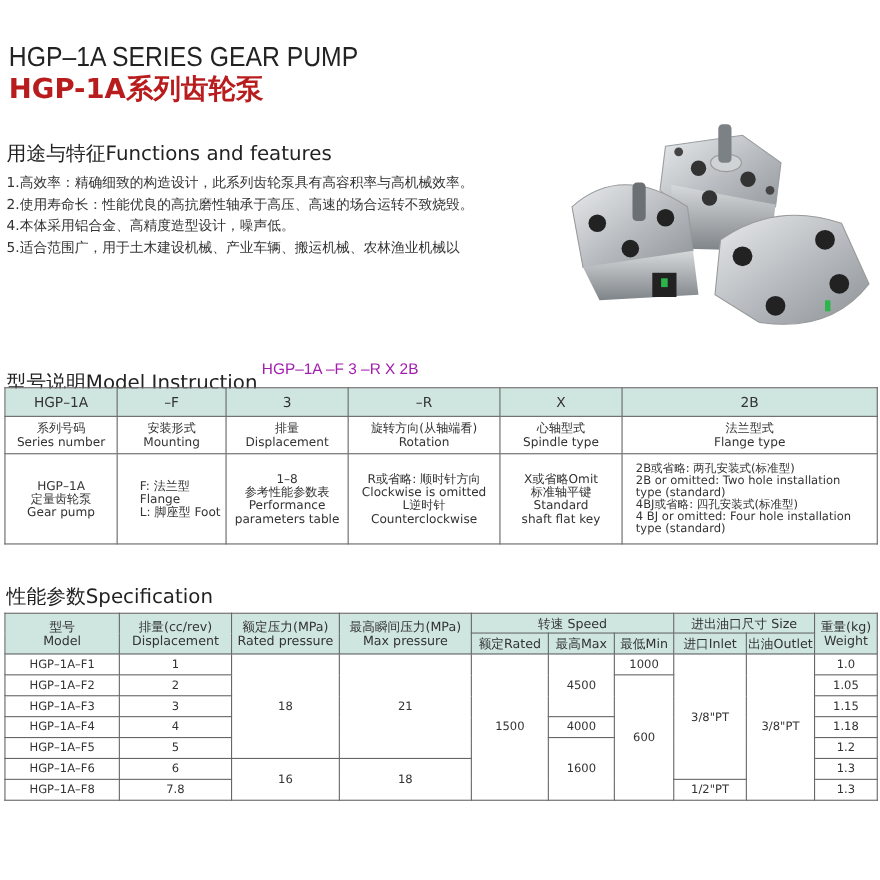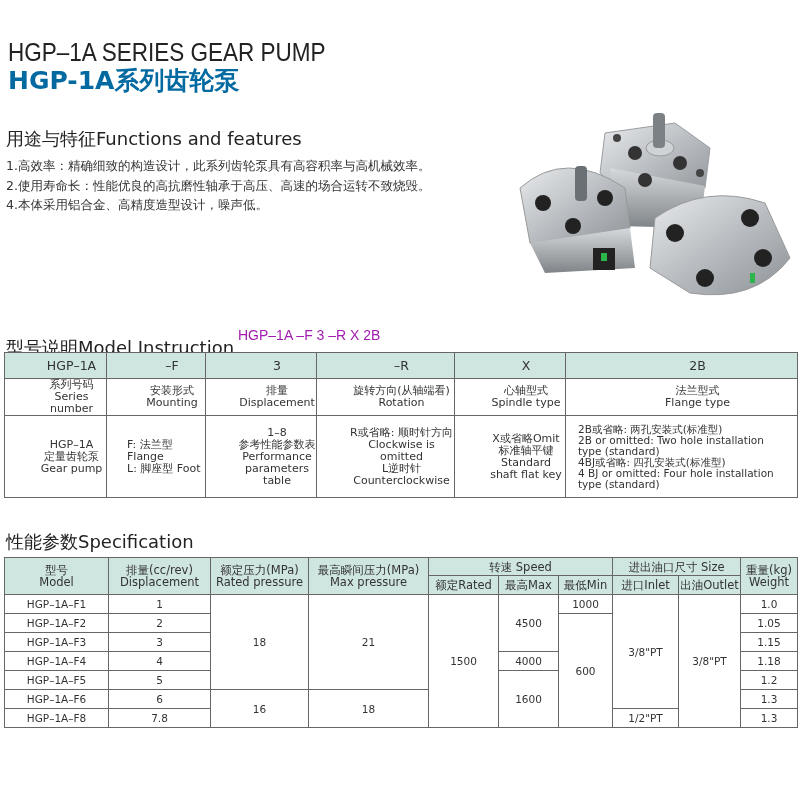--- a/index.html
+++ b/index.html
@@ -1,27 +1,27 @@
 <!DOCTYPE html>
 <html><head>
 <meta charset="utf-8">
 <style>
   html, body { margin: 0; padding: 0; background: #ffffff; }
   body { width: 800px; height: 800px; position: relative; overflow: hidden; font-family: "Liberation Sans", "DejaVu Sans", sans-serif; color: #333; }
   .abs { position: absolute; }
   .title-en { left: 8px; top: 38px; font-size: 25px; letter-spacing: 0px; color: #222; font-weight: normal; white-space: nowrap; transform: scaleX(0.9); transform-origin: left; }
-  .title-cn { left: 8px; top: 64px; font-size: 25px; font-weight: bold; color: #0369a1; white-space: nowrap; font-family: "DejaVu Sans", sans-serif; }
+  .title-cn { left: 8px; top: 64px; font-size: 25px; font-weight: bold; color: #b91c1c; white-space: nowrap; font-family: "DejaVu Sans", sans-serif; }
   .sec-title { font-size: 18px; color: #222; white-space: nowrap; font-family: "DejaVu Sans", sans-serif; }
   .features { left: 6px; top: 156px; width: 470px; font-size: 12.5px; line-height: 19.5px; color: #333; font-family: "DejaVu Sans", sans-serif; }
   .features div { white-space: nowrap; }
   .code-str { left: 238px; top: 327px; font-size: 14px; color: #a21caf; white-space: nowrap; }
   table { border-collapse: collapse; position: absolute; table-layout: fixed; }
   td { border: 1px solid #666; text-align: center; vertical-align: middle; padding: 0; font-size: 11px; line-height: 12px; color: #333; font-family: "DejaVu Sans", sans-serif; }
   tr.hdr td { background: #cfe6e0; }
-  .mi td { font-size: 11px; padding-left: 32px; }
+  .mi td { font-size: 11px; }
   .mi tr.hdr td { font-size: 12.5px; height: 25px; }
   .mi .ml { text-align: left; padding-left: 20px; }
   .spec td { font-size: 10.5px; line-height: 12px; margin-top: 40px; }
   .spec tr.h1 td, .spec tr.h2 td { background: #cfe6e0; font-size: 11.5px; }
   .spec tr.h1 td { height: 17px; }
   .spec tr.h2 td { height: 18px; }
   .spec tr.d td { height: 18px; }
   .spec tr.h1 td, .spec tr.h2 td { border-bottom-width: 1px; }
   .pump-img { left: 505px; top: 108px; width: 290px; height: 200px; }
 </style>
@@ -29,20 +29,21 @@
 <body>
 
 <div class="abs title-en">HGP–1A SERIES GEAR PUMP</div>
 <div class="abs title-cn">HGP-1A系列齿轮泵</div>
 
 <div class="abs sec-title" style="left:6px; top:127px;">用途与特征Functions and features</div>
 <div class="abs features">
   <div>1.高效率：精确细致的构造设计，此系列齿轮泵具有高容积率与高机械效率。</div>
   <div>2.使用寿命长：性能优良的高抗磨性轴承于高压、高速的场合运转不致烧毁。</div>
   <div>4.本体采用铝合金、高精度造型设计，噪声低。</div>
+  <div>5.适合范围广，用于土木建设机械、产业车辆、搬运机械、农林渔业机械以</div>
 </div>
 
 <svg class="abs pump-img" viewBox="0 0 290 200">
   <defs>
     <linearGradient id="alu" x1="0" y1="0" x2="1" y2="1">
       <stop offset="0" stop-color="#e8eaec"></stop>
       <stop offset="0.5" stop-color="#b9bdc1"></stop>
       <stop offset="1" stop-color="#8d9296"></stop>
     </linearGradient>
     <linearGradient id="alu2" x1="0" y1="0" x2="0" y2="1">

